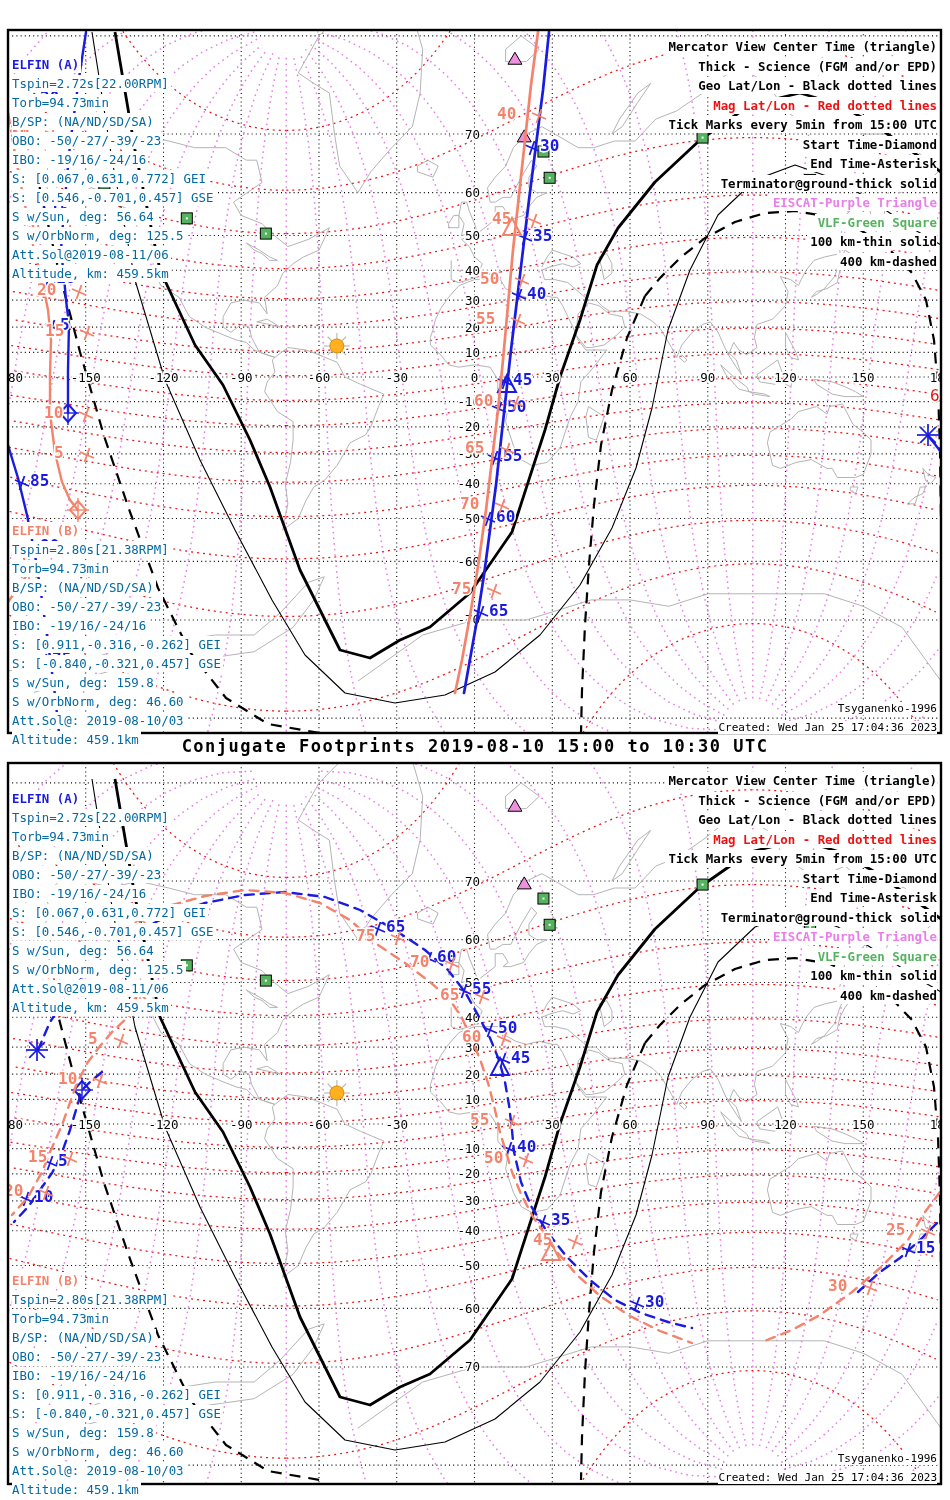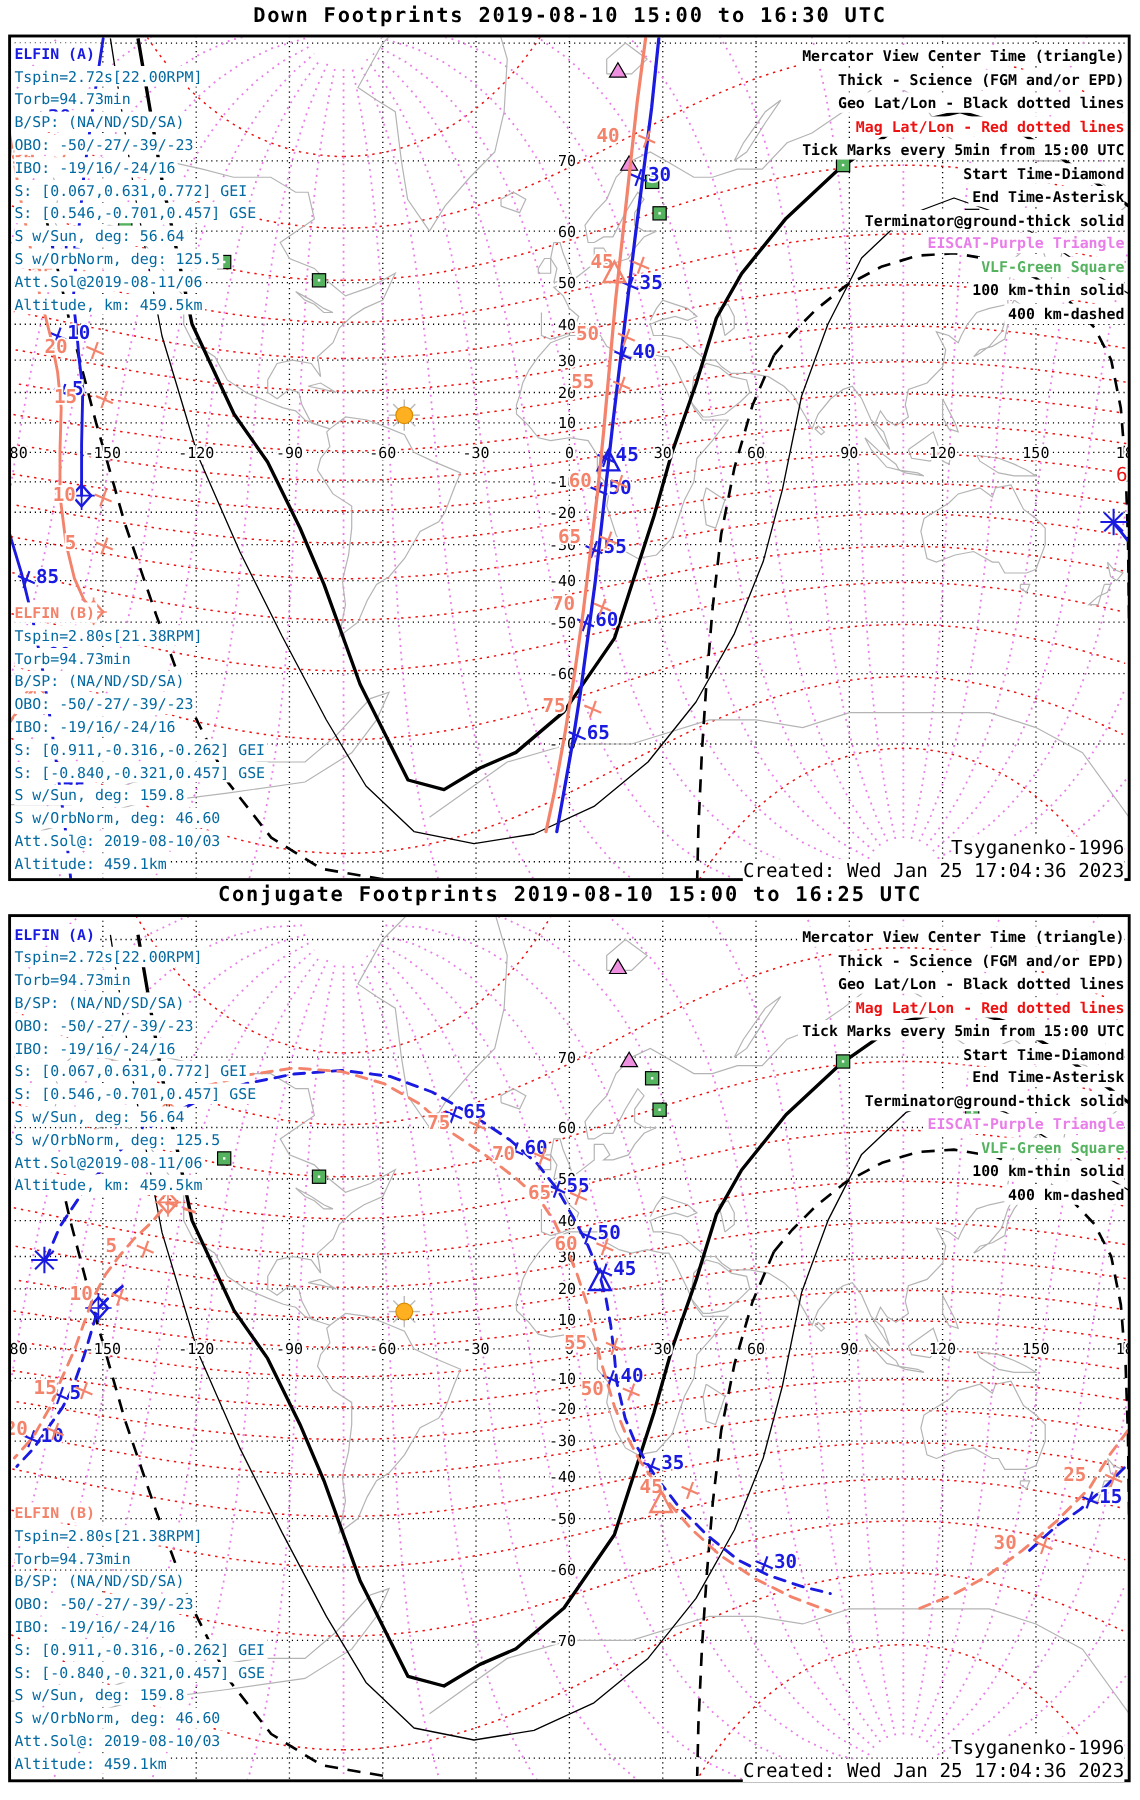--- a/index.html
+++ b/index.html
@@ -4,28 +4,28 @@
 <style>
   html,body{margin:0;padding:0;background:#fff;}
   .stage{position:relative;width:950px;height:1500px;background:#fff;overflow:hidden;
          font-family:"DejaVu Sans Mono","Liberation Mono",monospace;}
   svg{position:absolute;left:0;top:0;}
   .ptitle{position:absolute;width:950px;text-align:center;font-size:17px;font-weight:bold;
           letter-spacing:1.5px;color:#000;white-space:nowrap;}
   .infoblock{position:absolute;z-index:5;}
   .infoblock .il{display:table;background:#fff;font-size:12.4px;line-height:15px;
                  padding:1px 2px 1px 0;margin-bottom:2px;white-space:nowrap;color:#0369a1;}
-  .infoblock .hdr{font-weight:bold;}
+  .infoblock .hdr{font-weight:bold;margin-top:20px;}
   .legend{position:absolute;z-index:5;text-align:right;}
   .legend .ll{height:19.5px;font-weight:bold;}
   .legend .ll span{display:inline-block;background:#fff;font-size:12.4px;line-height:15px;
                    padding:1px 0 1px 3px;white-space:nowrap;}
   .credits{position:absolute;z-index:5;text-align:right;}
   .credits div{height:18.5px;}
-  .credits span{display:inline-block;background:#fff;font-size:16px;white-space:nowrap;color:#000;}
+  .credits span{display:inline-block;background:#fff;font-size:11px;white-space:nowrap;color:#000;}
 </style>
 </head>
 <body>
 
 <div class="stage">
   <svg id="plot" width="950" height="1500">
       <defs>
         <clipPath id="clip-top">
           <rect x="9" y="31" width="931" height="701"></rect>
         </clipPath>
@@ -617,22 +617,21 @@
             <line x1="140" y1="918" x2="132.22182540694797" y2="910.221825406948" stroke="#f4836c" stroke-width="1.7"></line>
             <line x1="140" y1="918" x2="140" y2="907" stroke="#f4836c" stroke-width="1.7"></line>
             <line x1="140" y1="918" x2="147.77817459305203" y2="910.221825406948" stroke="#f4836c" stroke-width="1.7"></line>
           </g>
           <path d="M551 1243 L542 1260 L560 1260 Z" fill="none" stroke="#f4836c" stroke-width="2"></path>
         </g>
       </g>
       <rect x="8" y="763" width="933" height="721" fill="none" stroke="#000000" stroke-width="2.4"></rect>
     </svg>
 
-  <div class="ptitle" style="top:3px;">Down Footprints 2019-08-10 15:00 to 16:30 UTC</div>
-  <div class="ptitle" style="top:736px;">Conjugate Footprints 2019-08-10 15:00 to 16:25 UTC</div>
+  <div class="ptitle" style="top:736px;">Conjugate Footprints 2019-08-10 15:00 to 10:30 UTC</div>
 
   <div class="infoblock" id="info-a-top" style="left:12px;top:36px;">
       <div class="il hdr" style="color: rgb(26, 26, 224);">ELFIN (A)</div>
       <div class="il">Tspin=2.72s[22.00RPM]</div>
       <div class="il">Torb=94.73min</div>
       <div class="il">B/SP: (NA/ND/SD/SA)</div>
       <div class="il">OBO: -50/-27/-39/-23</div>
       <div class="il">IBO: -19/16/-24/16</div>
       <div class="il">S: [0.067,0.631,0.772] GEI</div>
       <div class="il">S: [0.546,-0.701,0.457] GSE</div>

